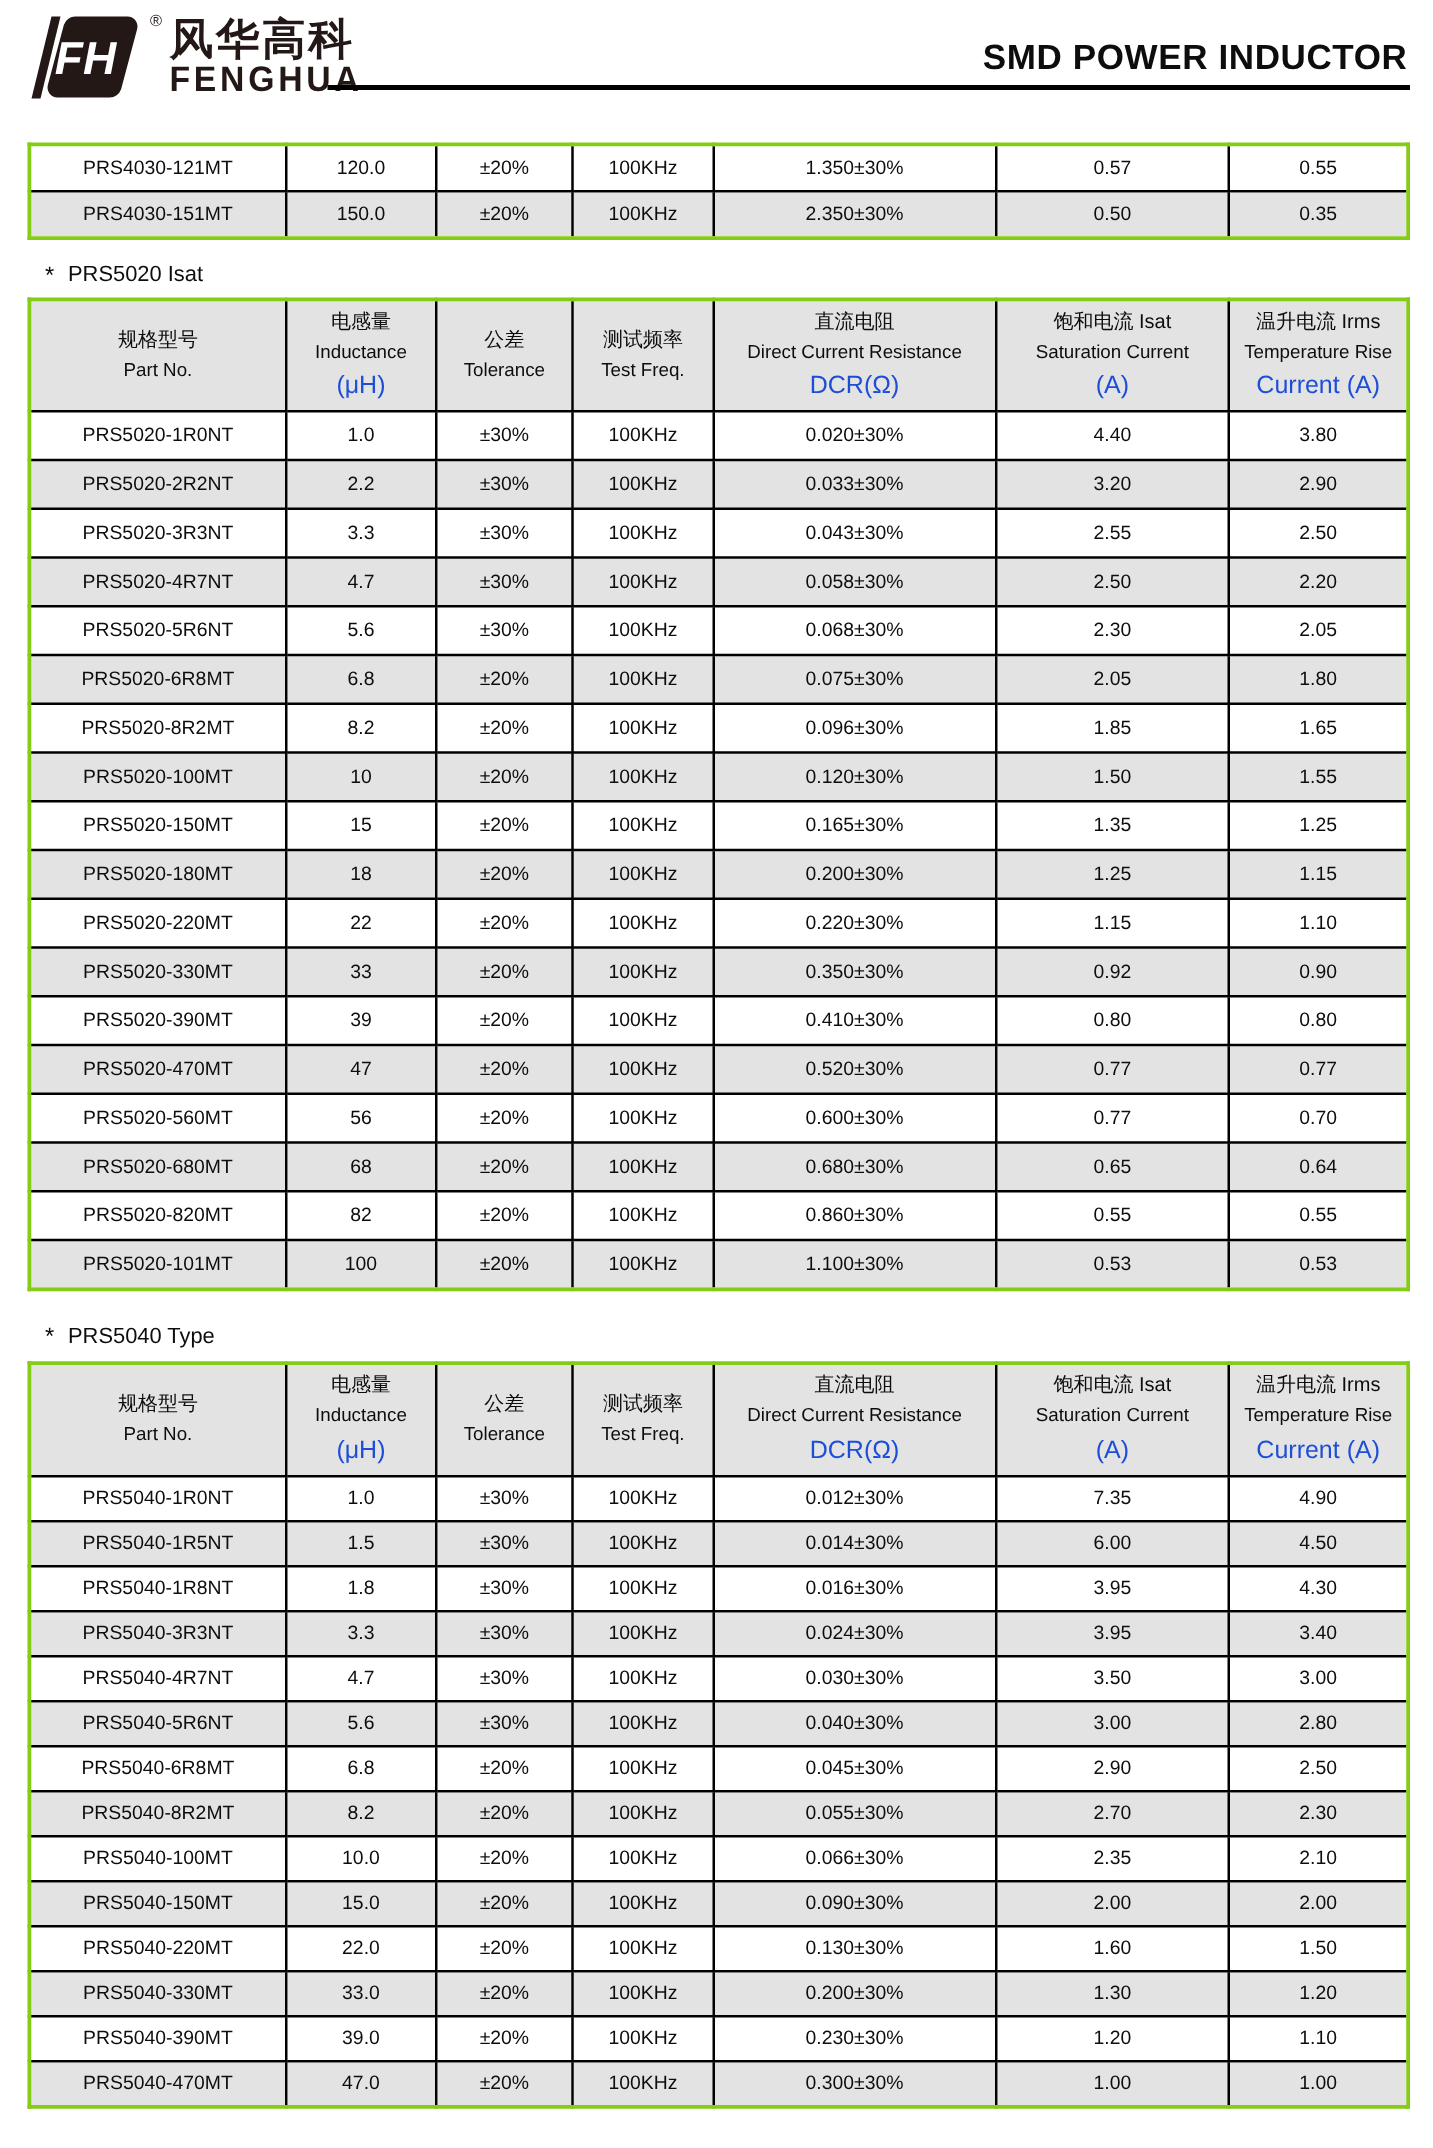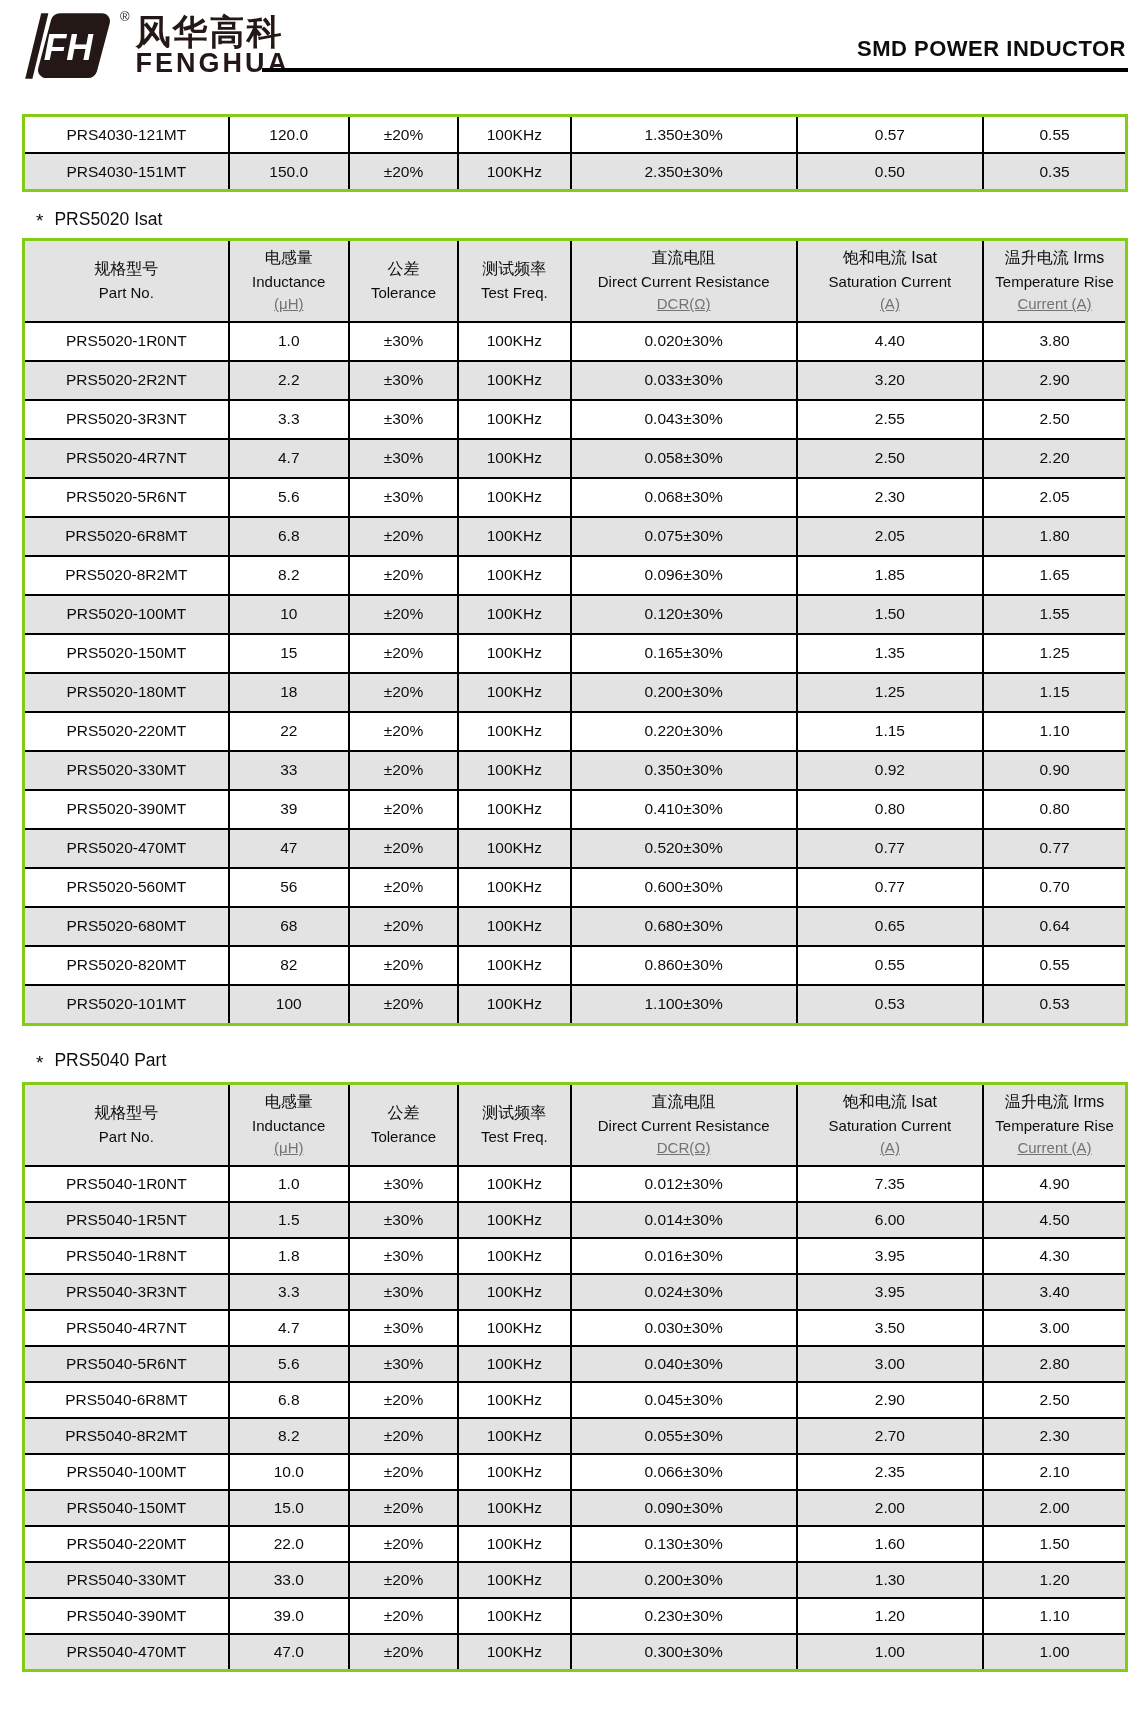--- a/index.html
+++ b/index.html
@@ -12,32 +12,32 @@
 
   
   .hdr{position:relative;height:78px;}
   .logo{position:absolute;left:0;top:2px;display:flex;align-items:flex-start;}
   .logo-mark{width:96px;height:72px;display:block;}
   .reg{font-size:13px;line-height:1;margin:0 6px 0 2px;color:#231815;}
   .logo-text{display:flex;flex-direction:column;justify-content:flex-start;margin-top:4px;}
   .logo-cn{font-size:35px;font-weight:bold;color:#231815;letter-spacing:2px;line-height:1.0;}
   .logo-en{font-size:27px;font-weight:bold;color:#231815;letter-spacing:3px;line-height:1.05;transform:scaleY(1.05);}
   .hdr-right{position:absolute;left:240px;right:0;top:0;height:64px;}
-  .page-title{margin:0;position:absolute;right:2px;bottom:10px;font-size:22px;font-weight:bold;letter-spacing:.5px;color:#0d0d0d;}
+  .page-title{margin:0;position:absolute;right:2px;bottom:10px;font-size:28px;font-weight:bold;letter-spacing:.5px;color:#0d0d0d;}
   .rule{position:absolute;left:0;right:0;bottom:0;height:4px;background:#000;}
 
   
   table{width:1106px;border-collapse:collapse;table-layout:fixed;border:3px solid #84cc16;}
   th,td{border:2px solid #000;text-align:center;vertical-align:middle;padding:0 2px;overflow:hidden;}
   td{font-size:15.5px;color:#0d0d0d;}
   thead th{background:#e3e3e3;font-weight:normal;padding:5px 2px;}
   tbody tr:nth-child(even) td{background:#e3e3e3;}
   .h-cn{font-size:16px;line-height:1.55;color:#0d0d0d;}
   .h-en{font-size:15px;line-height:1.5;color:#0d0d0d;}
-  .h-unit{font-size:15px;line-height:1.5;color:#737373;text-decoration:underline;}
+  .h-unit{font-size:20px;line-height:1.5;color:#1d4ed8;}
   .ttop td{height:35px;}
   .t5020 td{height:37px;}
   .t5040 td{height:34px;}
   .ttop{margin-top:28px;}
 
   .section-title{font-size:17.5px;color:#0d0d0d;padding-left:14px;display:flex;align-items:center;}
   .st1{margin:16px 0 8px 0;}
   .st2{margin:24px 0 10px 0;}
   .star{font-size:19px;margin-right:11px;position:relative;top:2px;}
 </style>
@@ -311,21 +311,21 @@
           <td>100KHz</td>
           <td>1.100±30%</td>
           <td>0.53</td>
           <td>0.53</td>
         </tr>
       </tbody>
   </table>
 
   <div class="section-title st2">
     <span class="star">*</span>
-    <span>PRS5040 Part</span>
+    <span>PRS5040 Type</span>
   </div>
 
   <table class="t5040">
     <colgroup>
       <col style="width:18.6%">
         <col style="width:10.9%">
         <col style="width:9.9%">
       <col style="width:10.2%">
         <col style="width:20.5%">
         <col style="width:16.9%">

